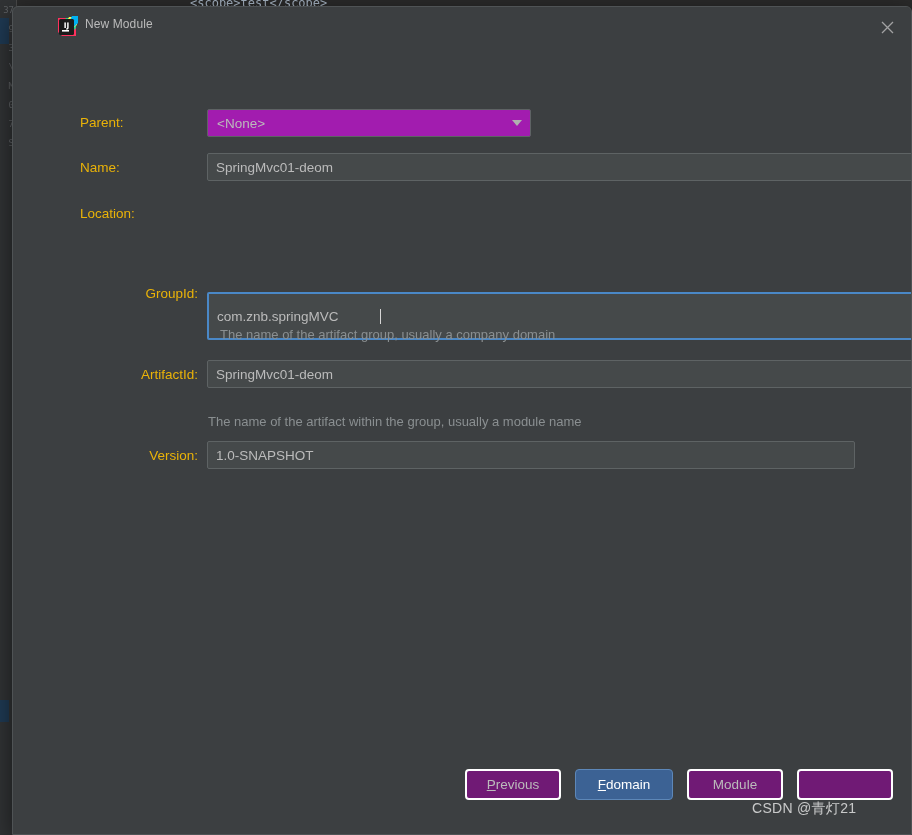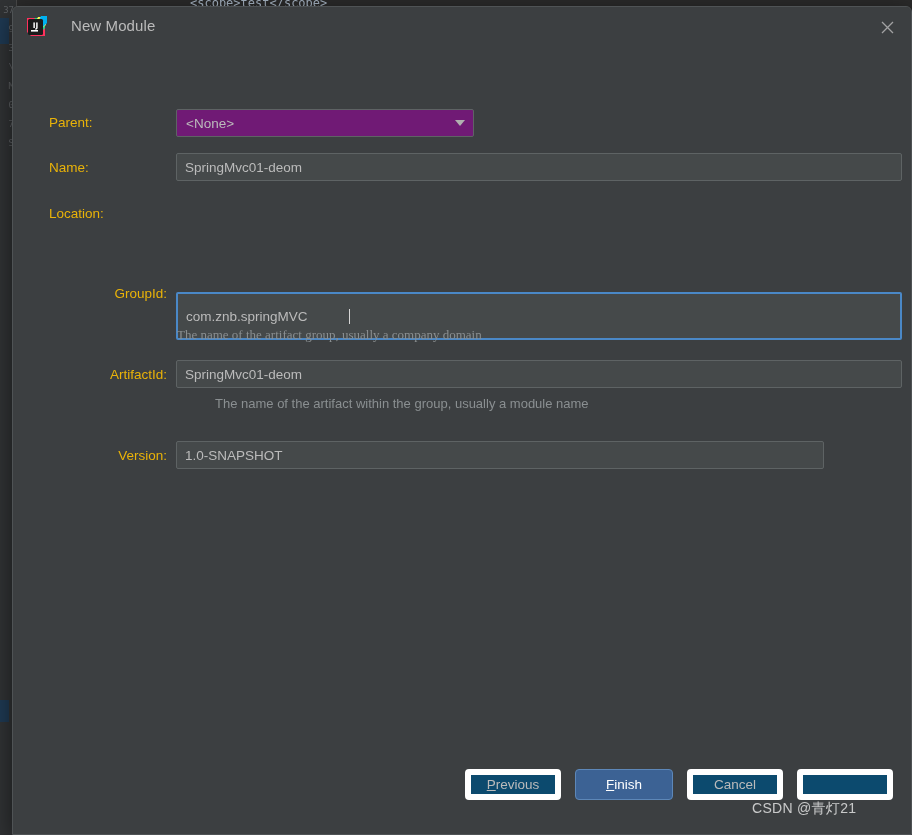--- a/index.html
+++ b/index.html
@@ -59,37 +59,38 @@
     left: 12px;
     top: 6px;
     width: 900px;
     height: 829px;
     background: #3c3f41;
     border: 1px solid #4f5355;
     border-radius: 6px 6px 0 0;
     box-shadow: 0 6px 26px rgba(0,0,0,0.55);
     box-sizing: border-box;
     overflow: hidden;
+    padding-left: 31px;
   }
 
   
   #dialog-titlebar {
     position: relative;
     height: 40px;
     background: #3c3f41;
   }
   #app-icon {
     position: absolute;
     left: 12px; top: 9px;
     width: 22px; height: 22px;
   }
   #dialog-title {
     position: absolute;
-    left: 58px; top: 10px;
-    font-size: 15px;
+    left: 41px; top: 10px;
+    font-size: 12px;
     color: #bbbbbb;
     letter-spacing: .1px;
   }
   #dialog-close {
     position: absolute;
     right: 6px; top: 4px;
     width: 36px; height: 32px;
     cursor: pointer;
     display: flex; align-items: center; justify-content: center;
   }
@@ -132,23 +133,23 @@
     height: 15px;
     background: #d6d6d6;
     margin-left: 1px;
     vertical-align: middle;
   }
 
   
   #parent-combo {
     position: absolute;
     left: 163px; top: 62px;
-    width: 298px; height: 28px;
-    box-sizing: border-box;
-    background: #701a75;
+    width: 324px; height: 28px;
+    box-sizing: border-box;
+    background: #a21caf;
     border: 1px solid #5e6364;
     border-radius: 2px;
     display: flex;
     align-items: center;
     cursor: pointer;
   }
   #parent-combo-value {
     flex: 1;
     padding-left: 9px;
     font-size: 13.5px;
@@ -214,22 +215,22 @@
     position: absolute;
     left: 0; bottom: 0;
     width: 898px;
     height: 78px;
   }
   .dlg-button {
     position: absolute;
     top: 13px;
     height: 31px;
     box-sizing: border-box;
-    background: #0c4a6e;
-    border: 6px solid #ffffff;
+    background: #701a75;
+    border: 2px solid #ffffff;
     border-radius: 4px;
     color: #bbbbbb;
     font-size: 13.5px;
     font-family: "Liberation Sans", "DejaVu Sans", sans-serif;
     display: flex;
     align-items: center;
     justify-content: center;
     cursor: pointer;
   }
   .dlg-button.primary {
@@ -313,44 +314,44 @@
     </div>
 
     <span class="field-label" style="left:36px; top:159px;">Location:</span>
 
 
     <span class="field-label right" style="left:36px; top:239px; width:118px;">GroupId:</span>
     <div class="text-field focused" style="left:163px; top:245px; width:726px; height:48px;gap:40px;">
       <span>com.znb.springMVC</span>
         <span class="caret"></span>
     </div>
-    <span class="hint-text" style="left:164px; top:280px;font-family:Liberation Serif, serif;">The name of the artifact group, usually a company domain</span>
+    <span class="hint-text" style="left:176px; top:280px;">The name of the artifact group, usually a company domain</span>
 
     <span class="field-label right" style="left:36px; top:320px; width:118px;">ArtifactId:</span>
     <div class="text-field" style="left:163px; top:313px; width:726px; height:28px;">
       <span>SpringMvc01-deom</span>
     </div>
-    <span class="hint-text" style="left:164px; top:349px;margin-left:38px;">The name of the artifact within the group, usually a module name</span>
+    <span class="hint-text" style="left:164px; top:367px;">The name of the artifact within the group, usually a module name</span>
 
     <span class="field-label right" style="left:36px; top:401px; width:118px;">Version:</span>
     <div class="text-field" style="left:163px; top:394px; width:648px; height:28px;">
       <span>1.0-SNAPSHOT</span>
     </div>
 
   </div>
 
   <div id="dialog-footer">
     <div class="dlg-button" style="left:452px; width:96px;">
       <span><span class="mnemonic">P</span><span>revious</span></span>
     </div>
     <div class="dlg-button primary" style="left:562px; width:98px;">
-      <span><span class="mnemonic">F</span><span>inish</span></span>
+      <span><span class="mnemonic">F</span><span>domain</span></span>
     </div>
     <div class="dlg-button" style="left:674px; width:96px;">
-      <span>Cancel</span>
+      <span>Module</span>
     </div>
     <div class="dlg-button" style="left:784px; width:96px;">
       <span></span>
     </div>
   </div>
 
 </div>
 
 <div id="csdn-watermark">CSDN @青灯21</div>
 

